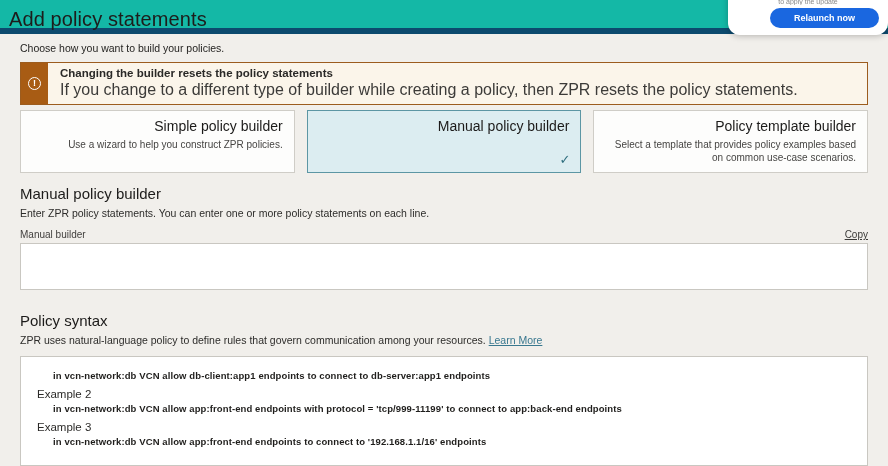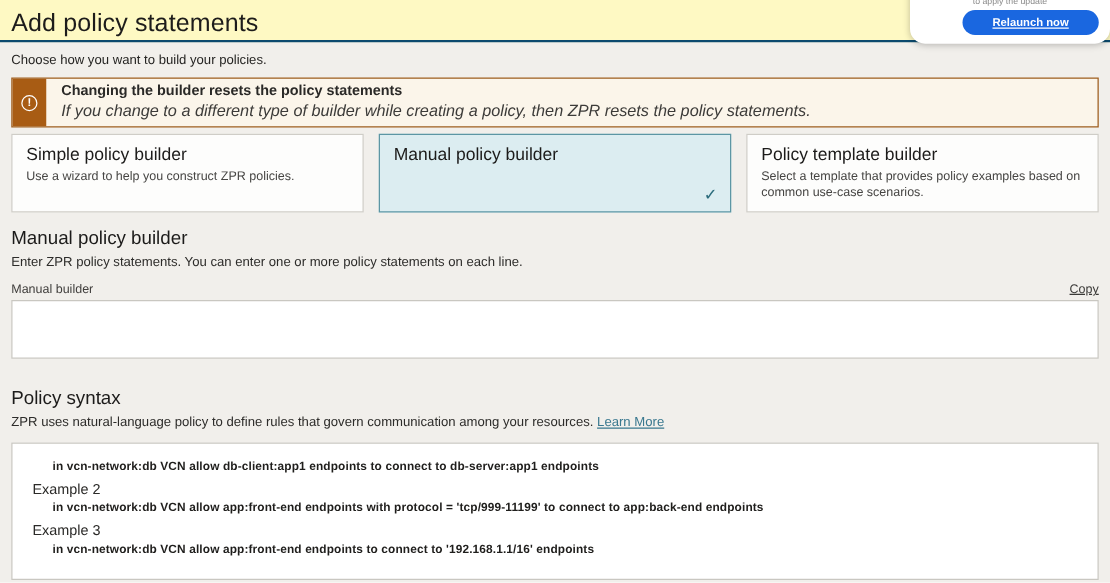--- a/index.html
+++ b/index.html
@@ -4,35 +4,35 @@
 <style>
   * { margin: 0; padding: 0; box-sizing: border-box; }
   html, body { width: 888px; height: 466px; overflow: hidden; }
   body {
     font-family: "Liberation Sans", "DejaVu Sans", sans-serif;
     background: #ffffff;
     position: relative;
     color: #1f1e1d;
   }
   .page-header {
-    background: #fef9c3;
+    background: #14b8a6;
     padding: 8px 10px 7px 9px;
-    border-bottom: 2px solid #0c4a6e;
+    border-bottom: 6px solid #0c4a6e;
     height: 34px;
   }
   .page-title {
     font-size: 20px;
     font-weight: 400;
     color: #1d1c1b;
     letter-spacing: 0.1px;
   }
   .content {
     background: #f1efeb;
     height: 432px;
-    padding: 7px 9px;
+    padding: 7px 20px;
   }
   .intro-text {
     font-size: 10.5px;
     color: #252422;
     margin: 1px 0 8px 0;
   }
   
   .warning-banner {
     display: flex;
     align-items: stretch;
@@ -61,23 +61,23 @@
     justify-content: center;
     line-height: 1;
   }
   .warning-text { padding: 4px 10px 5px 12px; }
   .warning-title {
     font-size: 11.5px;
     font-weight: 700;
     color: #2a2927;
     margin-bottom: 2px;
   }
-  .warning-body { font-size: 13px; color: #3c3b39; font-style: italic; }
-  
-  .cards-row { display: flex; gap: 12px; margin-bottom: 10px; }
+  .warning-body { font-size: 16px; color: #3c3b39; }
+  
+  .cards-row { display: flex; gap: 12px; margin-bottom: 10px; text-align: right; }
   .builder-card {
     flex: 1 1 0;
     background: #fdfdfc;
     border: 1px solid #cfcdc7;
     padding: 7px 11px 8px 11px;
     min-height: 46px;
     position: relative;
     cursor: pointer;
   }
   .builder-card.selected {
@@ -168,21 +168,20 @@
     bottom: 7px;
     background: #1a67e0;
     color: #ffffff;
     border: none;
     border-radius: 10px;
     font-family: "Liberation Sans", sans-serif;
     font-size: 9px;
     font-weight: 700;
     padding: 5px 24px;
     cursor: pointer;
-    text-decoration: underline;
   }
 </style>
 </head>
 <body>
 
 <div class="page-header">
   <h1 class="page-title">Add policy statements</h1>
 </div>
 
 <div class="content">

